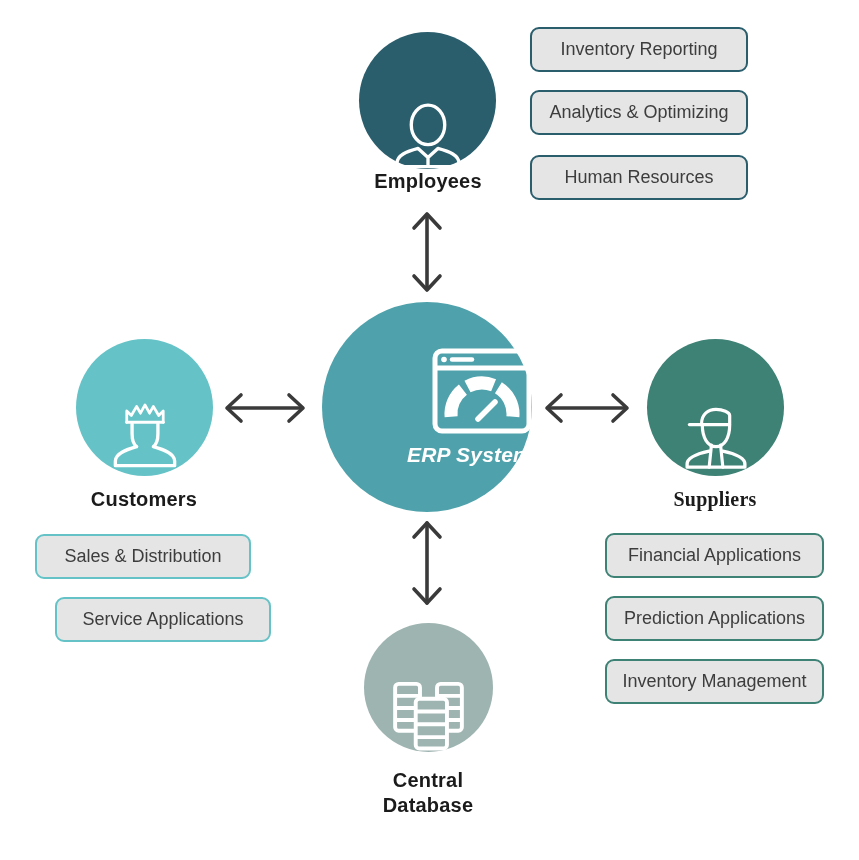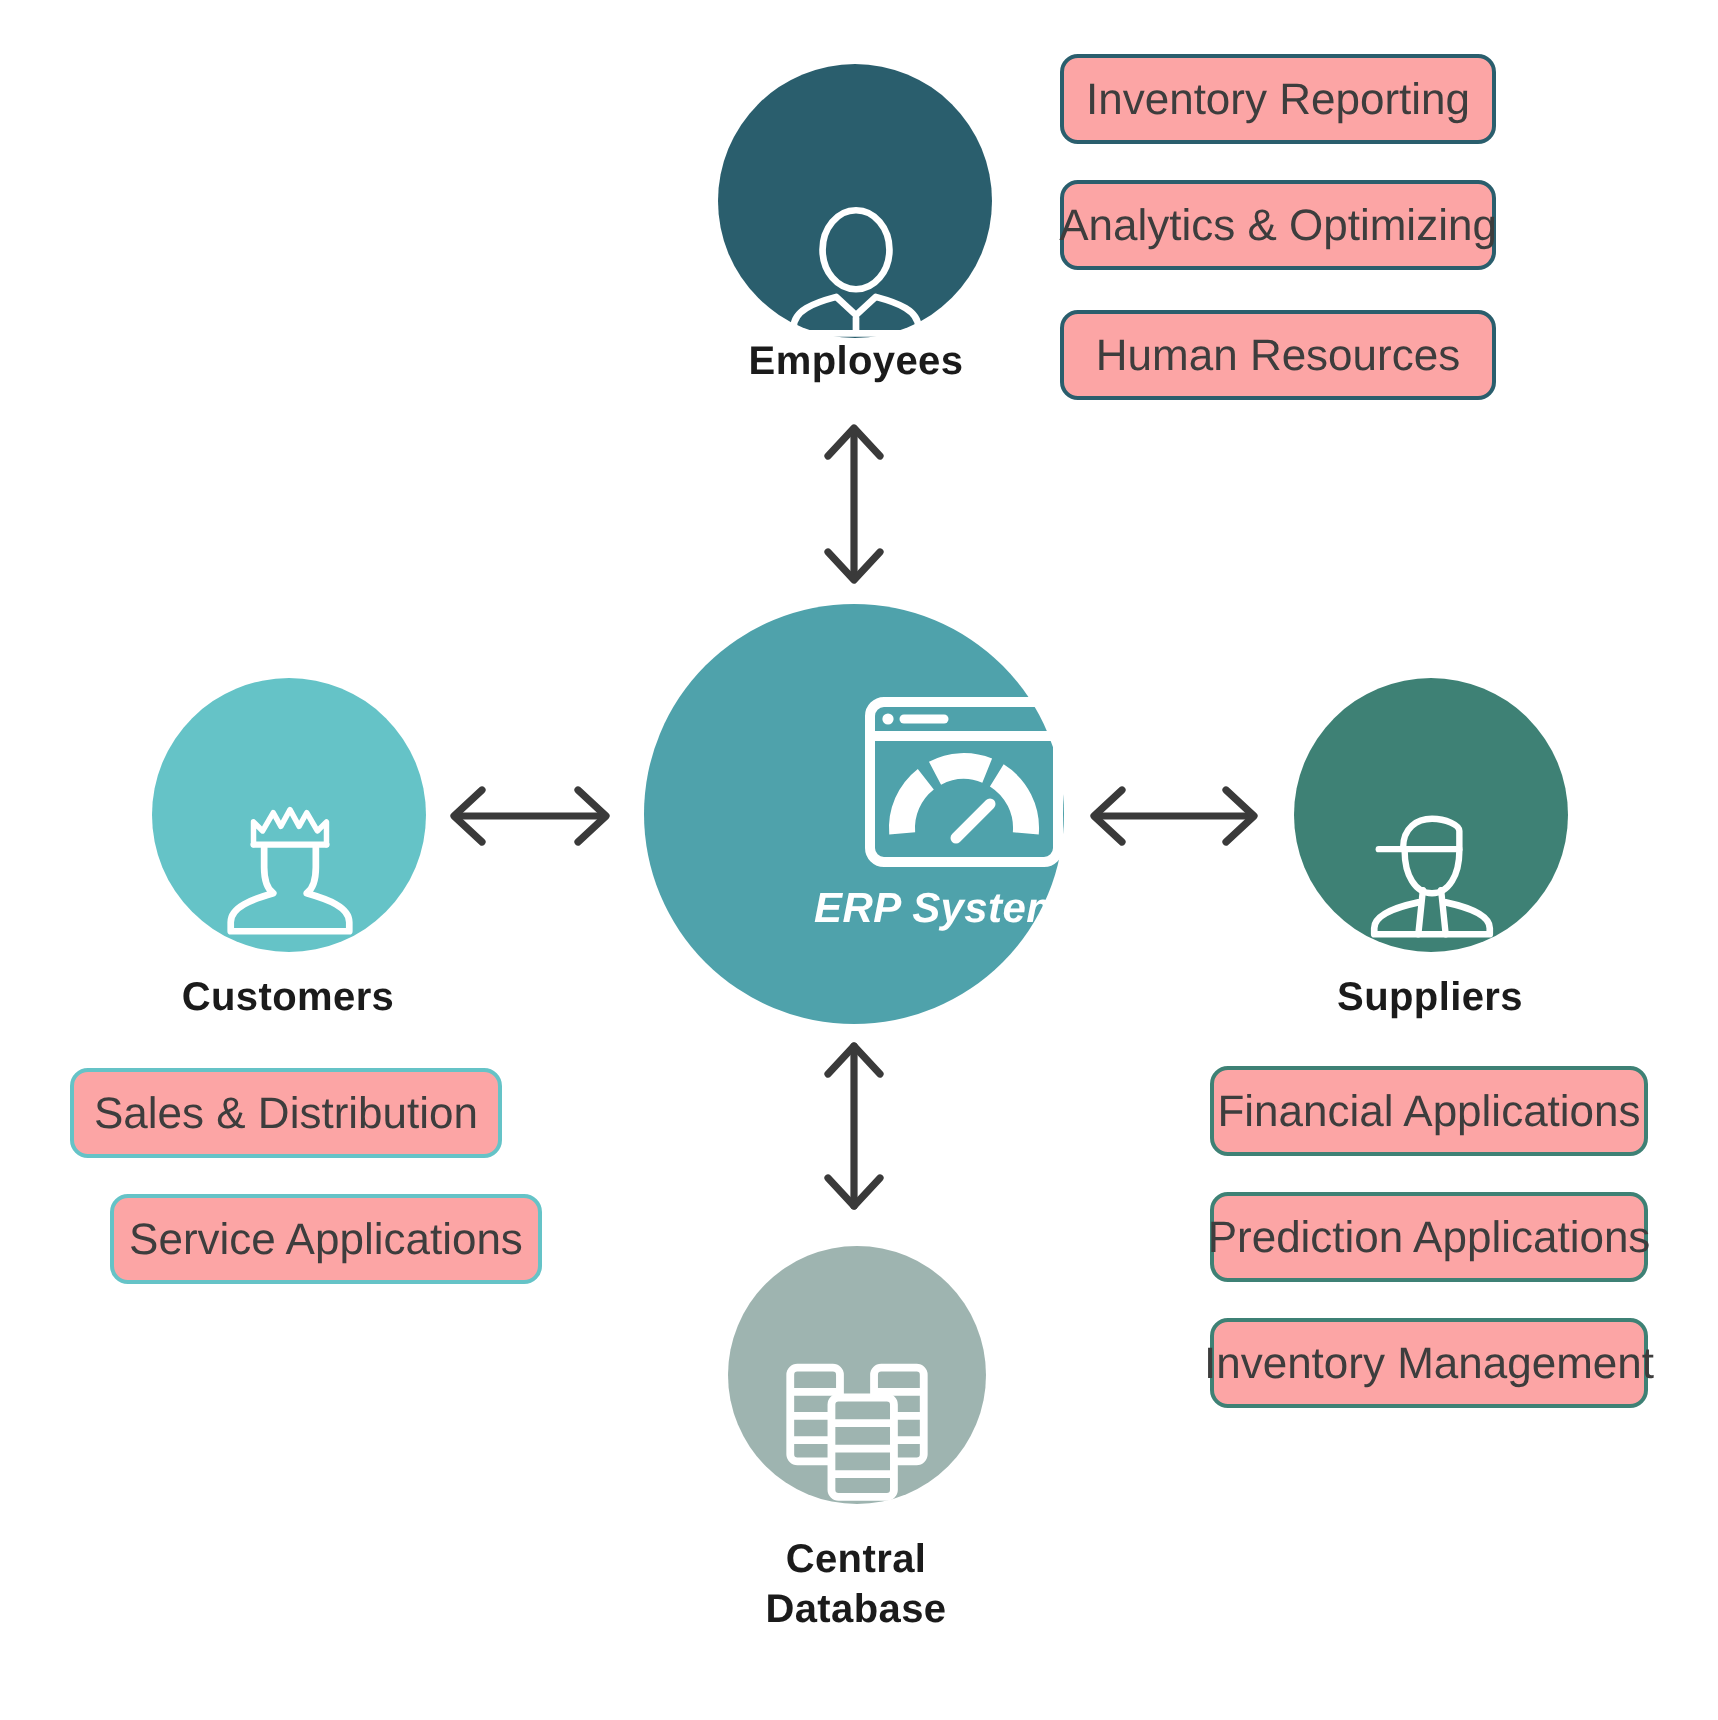--- a/index.html
+++ b/index.html
@@ -14,26 +14,26 @@
   #customers-circle{left:76px;top:339px;width:137px;height:137px;background:#65C3C7;}
   #suppliers-circle{left:647px;top:339px;width:137px;height:137px;background:#3E8175;}
   #database-circle{left:364px;top:623px;width:129px;height:129px;background:#9EB4B0;}
   #customers-circle svg,#suppliers-circle svg{transform:translateY(-5px);}
   .node-label{
     position:absolute;width:200px;text-align:center;font-weight:bold;
     font-size:20px;color:#1B1B1B;letter-spacing:.2px;
   }
   #employees-label{left:328px;top:170px;}
   #customers-label{left:44px;top:488px;text-align:center;}
-  #suppliers-label{left:615px;top:488px;}
+  #suppliers-label{left:615px;top:488px;font-family:Liberation Serif, serif;}
   #database-label{left:328px;top:768px;line-height:25px;white-space:pre-line;}
   .feature-box{
-    position:absolute;height:41px;background:#fca5a5;border:2.5px solid;border-radius:9px;
+    position:absolute;height:41px;background:#e5e5e5;border:2.5px solid;border-radius:9px;
     display:flex;align-items:center;justify-content:center;
-    font-size:22px;color:#3D3D3D;white-space:nowrap;
+    font-size:18px;color:#3D3D3D;white-space:nowrap;
   }
   .box-emp{left:530px;width:214px;border-color:#2A5E6D;}
   .box-cust{left:35px;width:212px;border-color:#65C3C7;}
   .box-sup{left:605px;width:215px;border-color:#3E8175;}
   .arrow{position:absolute;}
   .arrow line,.arrow polyline{stroke:#3A3A3A;stroke-width:3.6;fill:none;stroke-linecap:round;stroke-linejoin:round;}
 </style>
 </head>
 <body>
 

